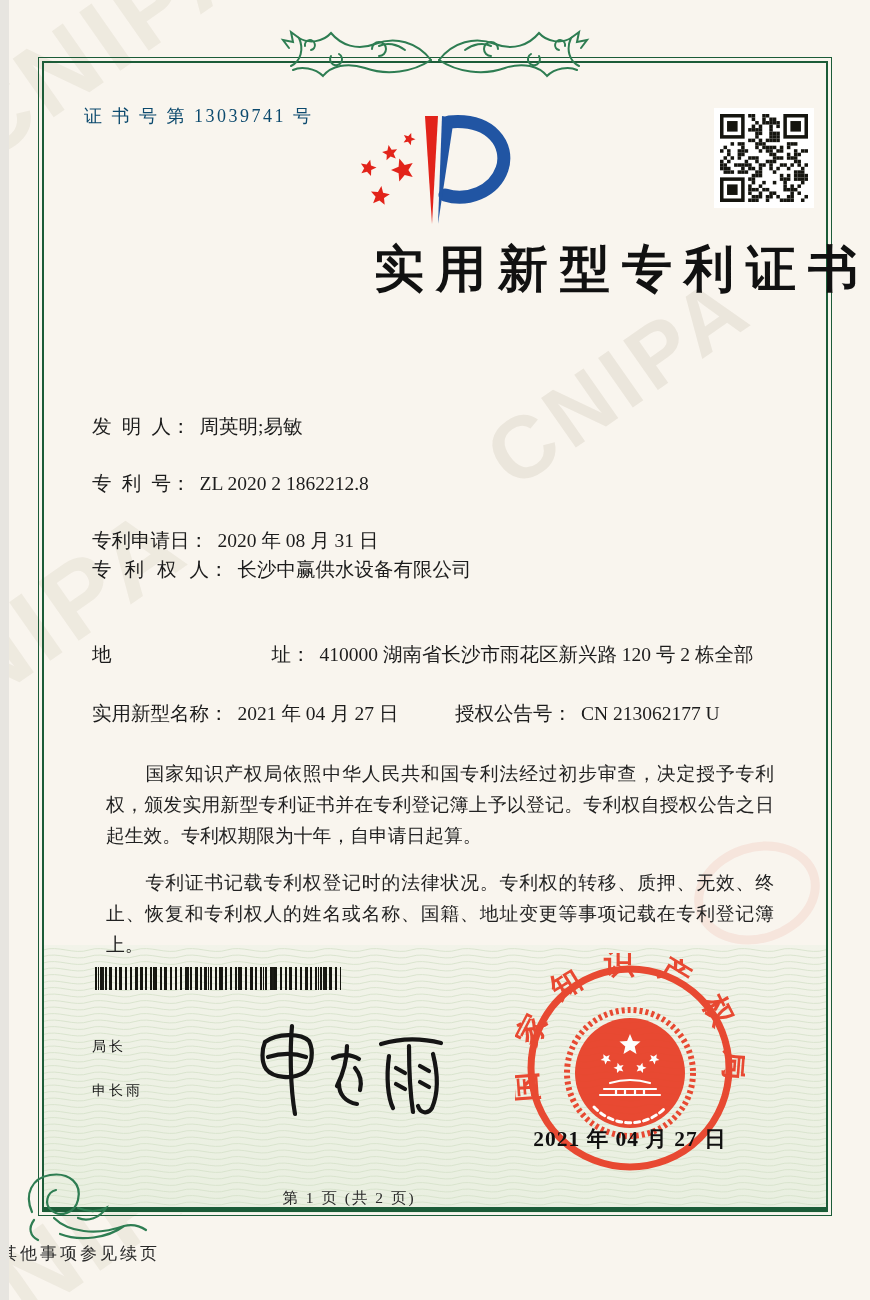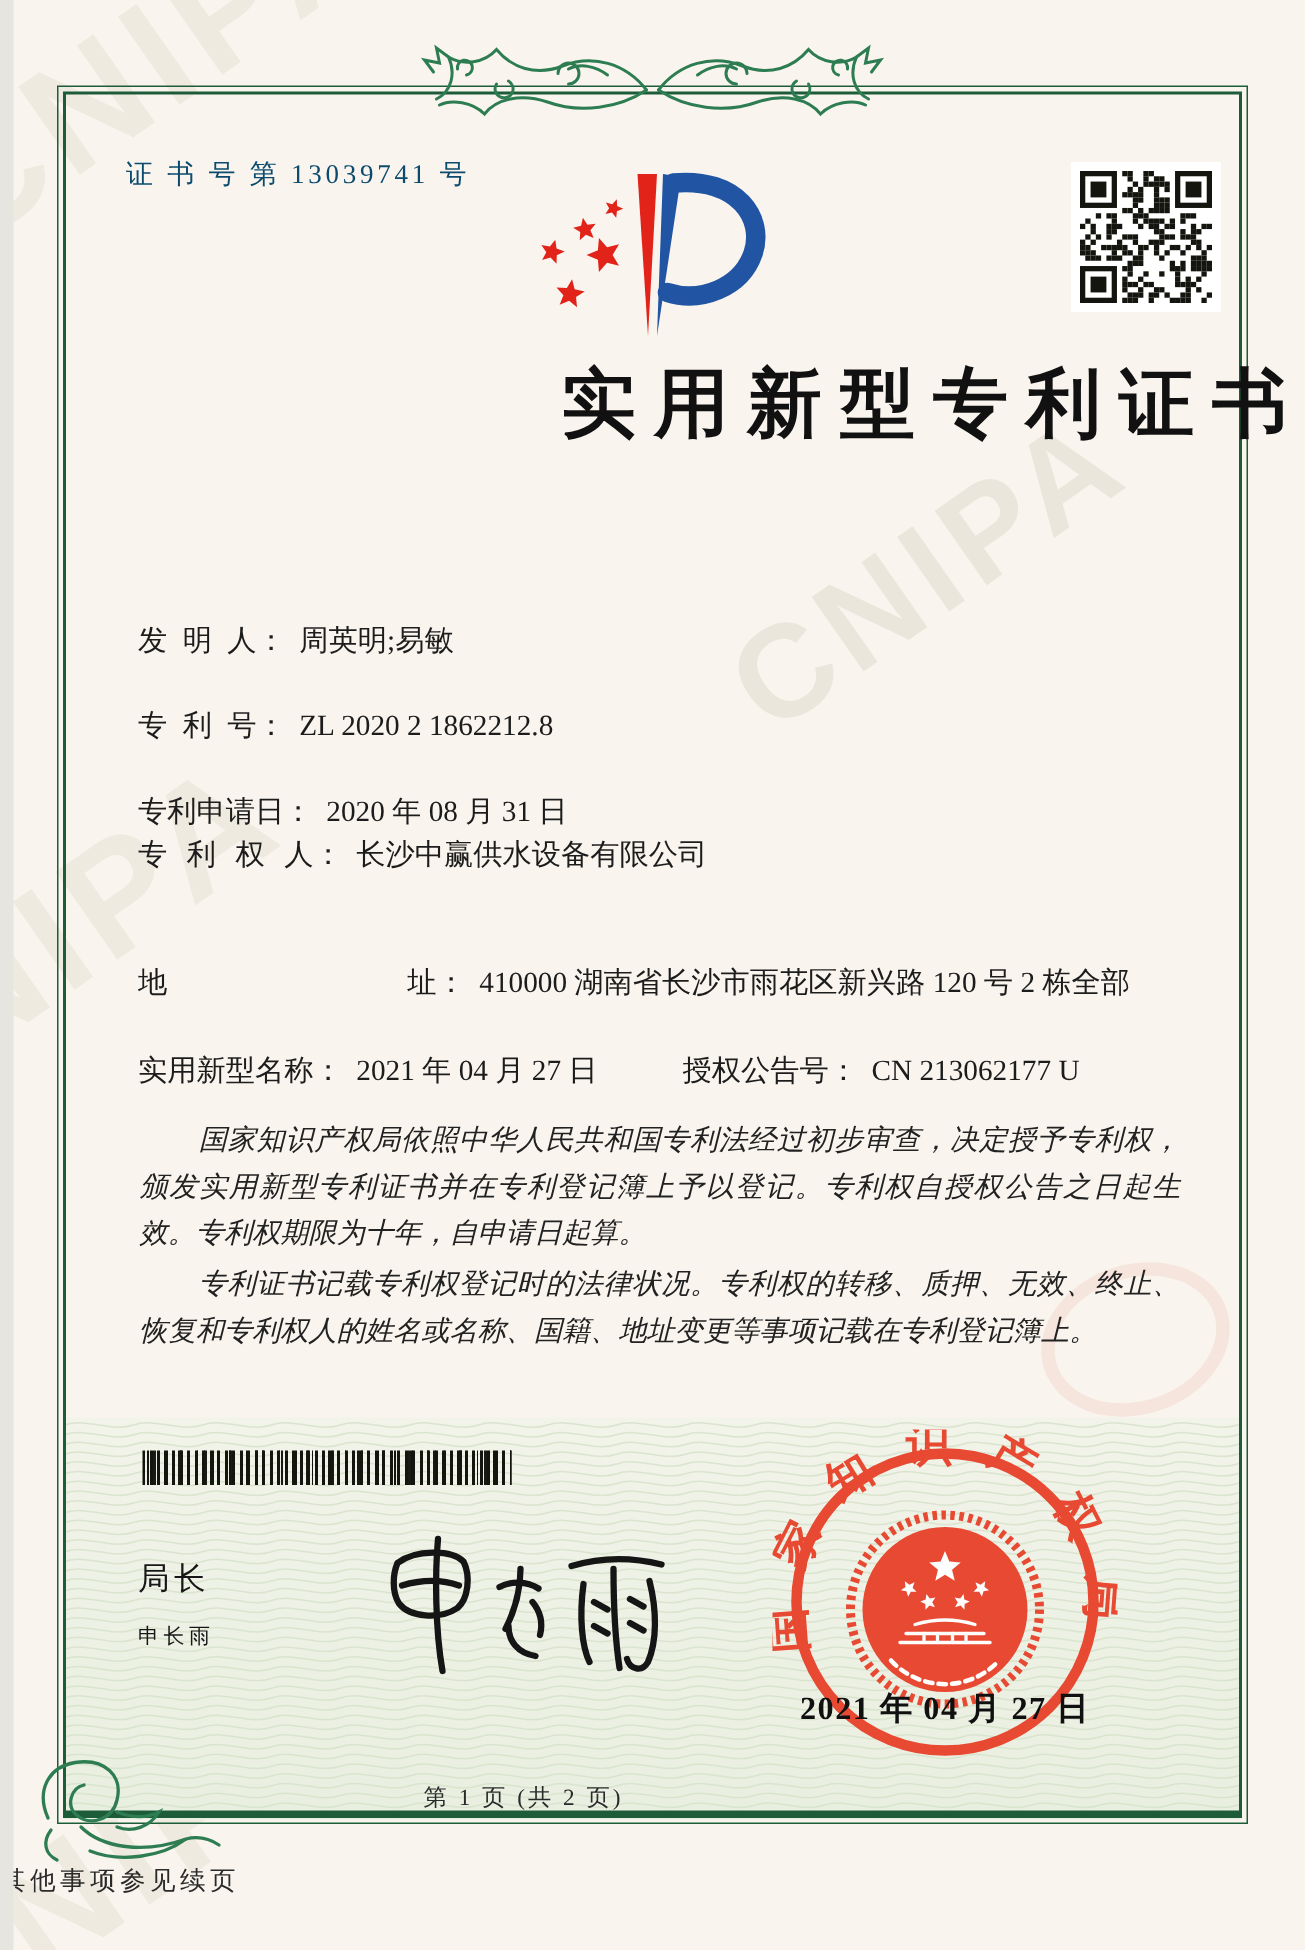--- a/index.html
+++ b/index.html
@@ -28,27 +28,27 @@
   .logo{position:absolute;left:352px;top:106px;z-index:5;}
   .title{position:absolute;left:0;top:236px;width:870px;text-align:right;font-size:50px;font-weight:700;
          letter-spacing:12px;text-indent:12px;color:#111;z-index:5;}
   .frow{position:absolute;left:92px;white-space:nowrap;font-size:19.5px;color:#1c1c1c;z-index:5;}
   .flabel{display:inline-block;text-align:justify;text-align-last:justify;vertical-align:top;}
   .fcolon{margin-right:9px;}
   .lw110{width:110px;}.lw79{width:79px;}.lw97{width:97px;}.lw117{width:117px;}.lw199{width:199px;}
   .pair2{position:absolute;left:363px;top:0;white-space:nowrap;}
   .paras{position:absolute;left:90px;top:742px;width:700px;font-size:18.8px;line-height:31px;color:#222;
          text-align:justify;z-index:5;}
-  .paras p{margin:3px;text-indent:2.1em;font-style:italic;}
+  .paras p{margin:16px;text-indent:2.1em;}
   .barcode{position:absolute;left:95px;top:967px;width:246px;height:23px;z-index:5;
     background:
       repeating-linear-gradient(90deg,#15150f 0 2px,transparent 2px 5px),
       repeating-linear-gradient(90deg,transparent 0 3px,#15150f 3px 4px,transparent 4px 11px),
       repeating-linear-gradient(90deg,transparent 0 7px,#1a1a14 7px 9px,transparent 9px 17px);}
-  .signer-title{position:absolute;left:92px;top:1038px;font-size:21px;letter-spacing:3px;color:#161616;
+  .signer-title{position:absolute;left:92px;top:1038px;font-size:14px;letter-spacing:3px;color:#161616;
       font-family:"Liberation Sans","DejaVu Sans",sans-serif;z-index:5;}
   .signer-name{position:absolute;left:92px;top:1082px;font-size:14px;letter-spacing:3px;color:#161616;
       font-family:"Liberation Sans","DejaVu Sans",sans-serif;z-index:5;}
   .signature{position:absolute;left:235px;top:1012px;z-index:6;}
   .seal{position:absolute;left:515px;top:953px;z-index:6;opacity:.96;}
   .seal-date{position:absolute;left:515px;top:1124px;width:230px;text-align:center;font-size:21.5px;
       font-weight:bold;letter-spacing:1px;color:#101010;z-index:7;}
   .pageno{position:absolute;left:0;top:1188px;width:698px;text-align:center;font-size:15.5px;
       letter-spacing:2px;color:#2a2a2a;z-index:5;}
   .note{position:absolute;left:0;top:1242px;width:870px;font-size:17px;

